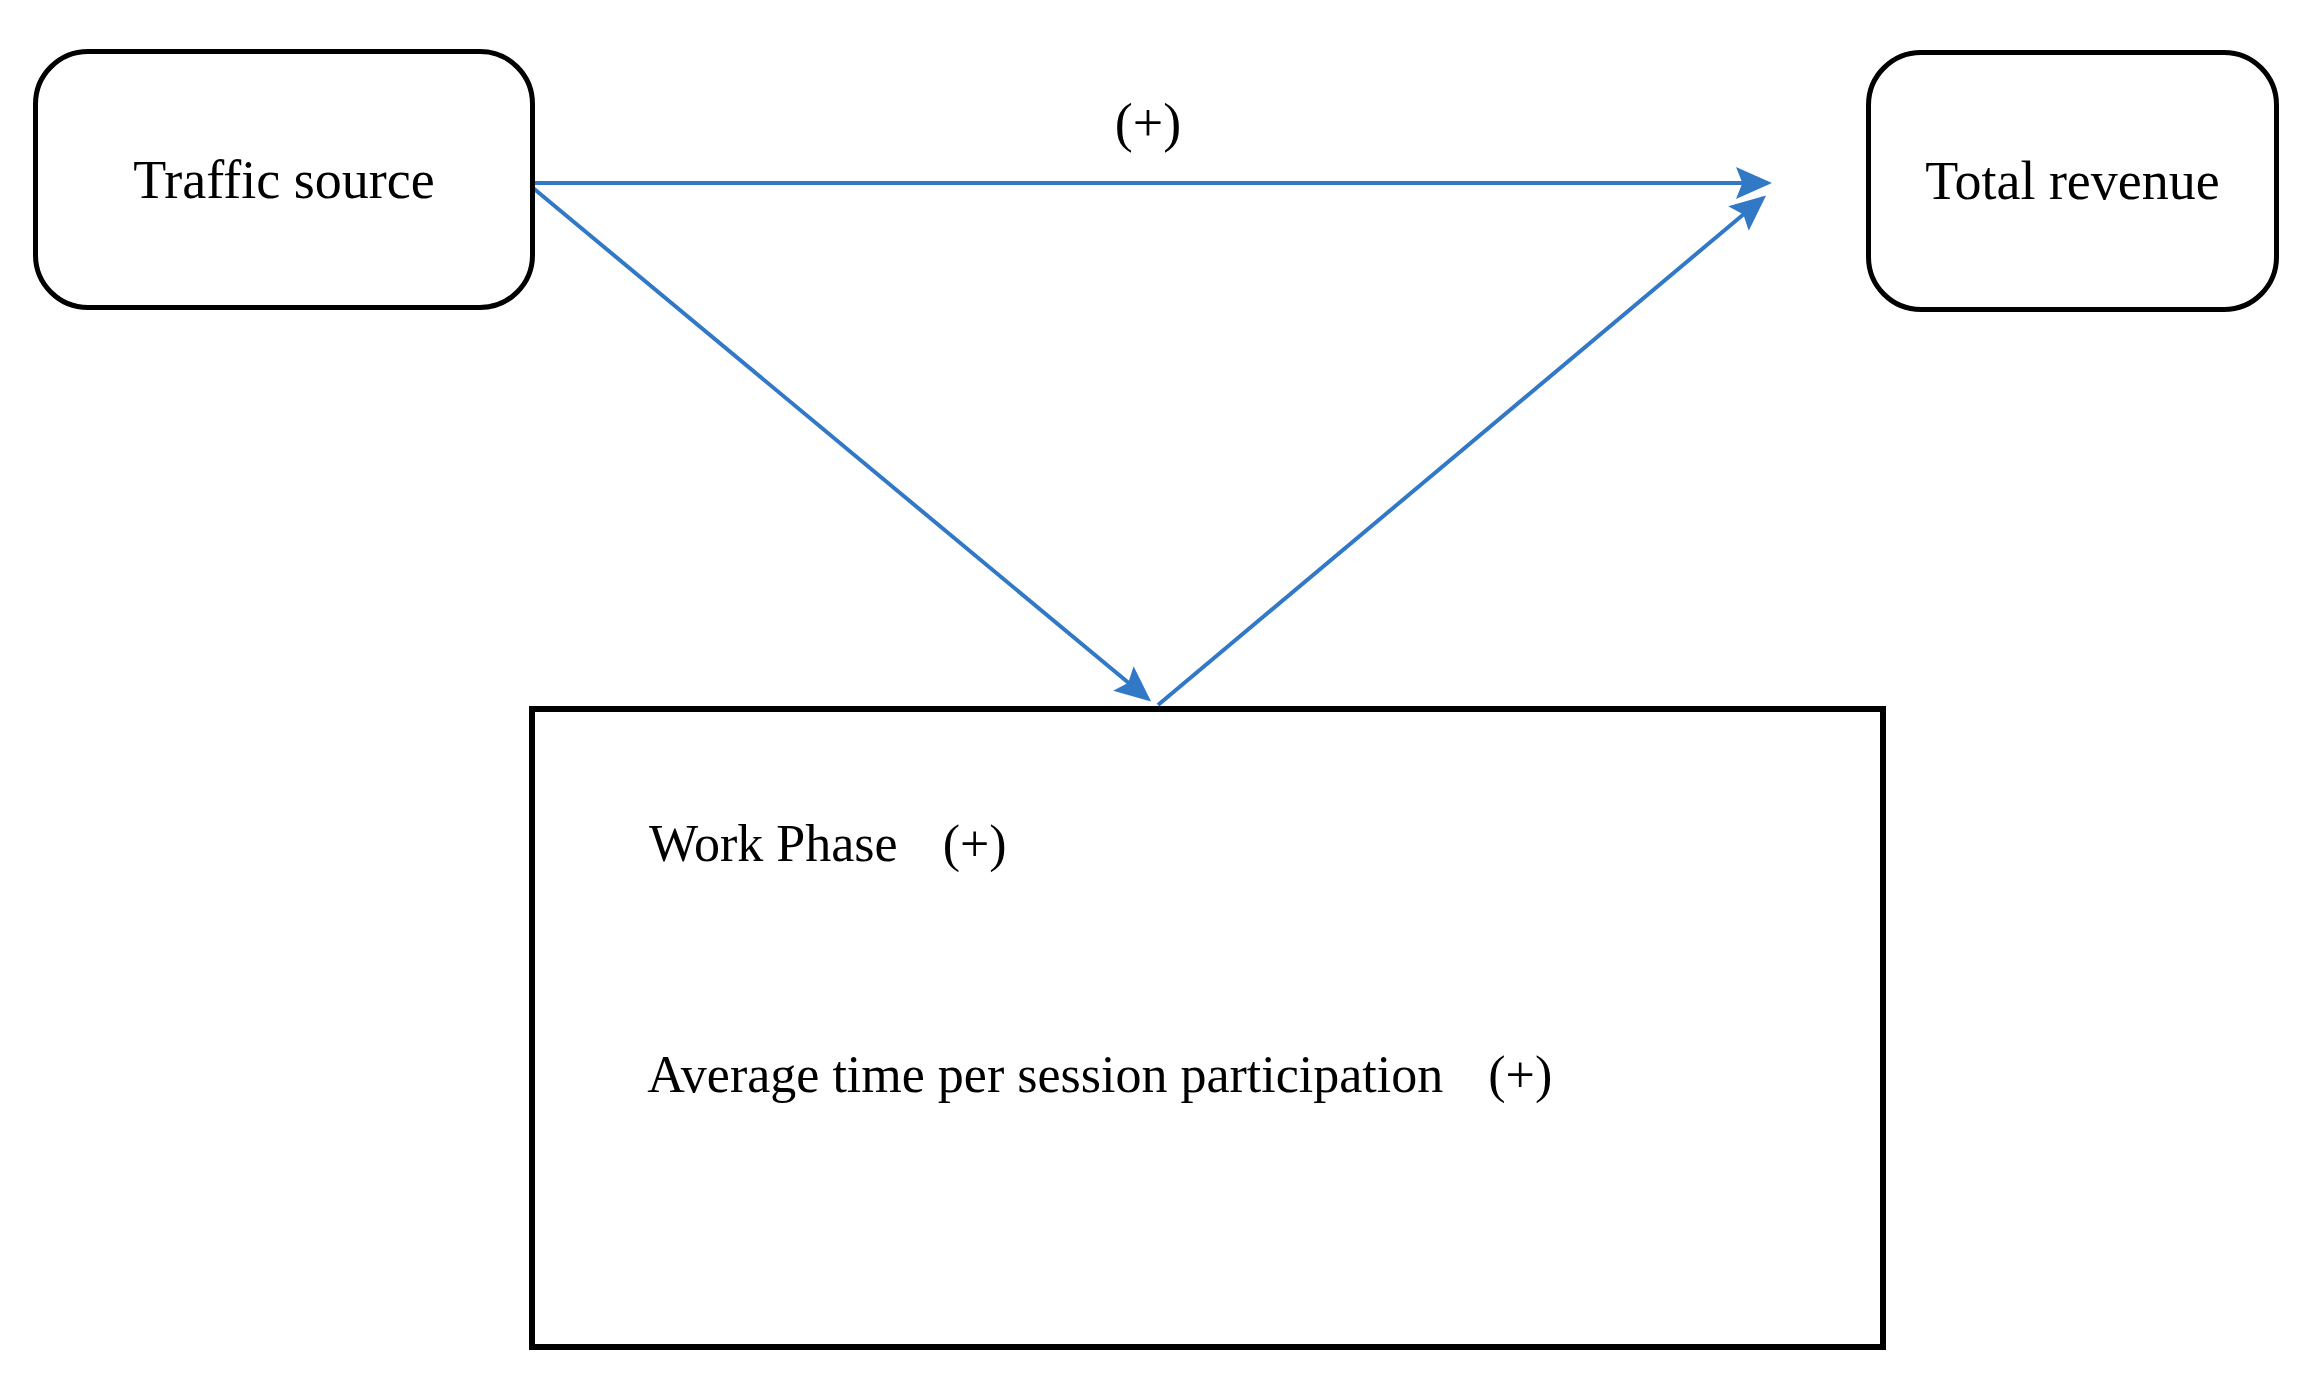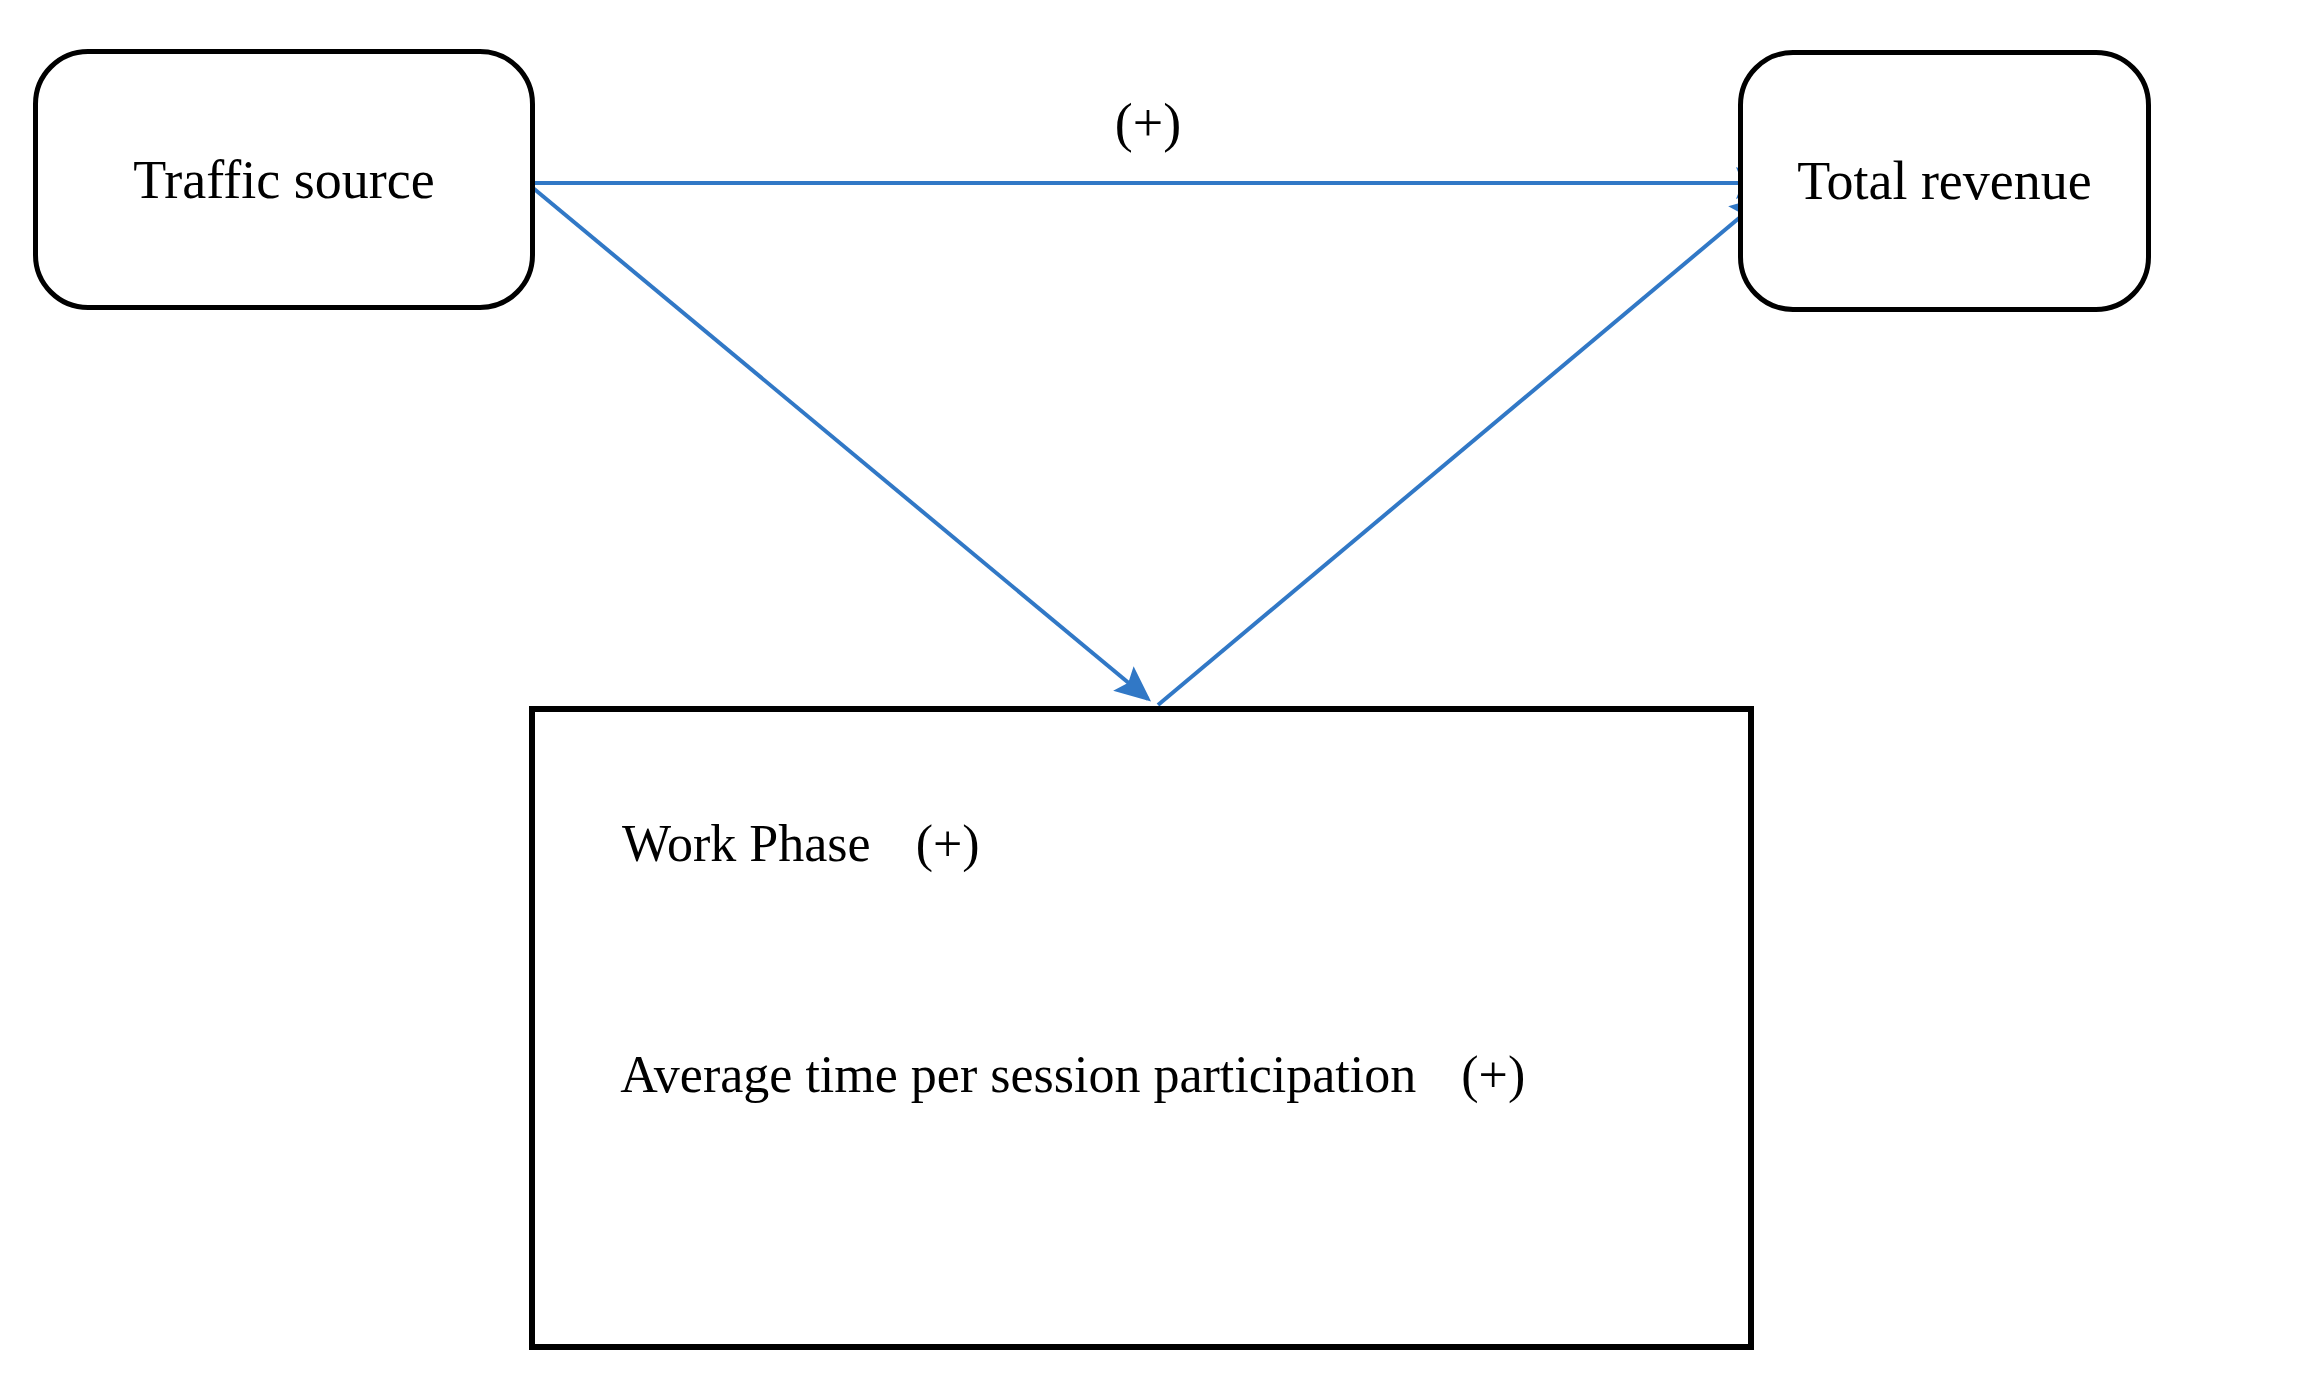--- a/index.html
+++ b/index.html
@@ -36,33 +36,33 @@
     border-radius: 55px;
     font-size: 54px;
   }
   .node-traffic {
     left: 33px;
     top: 49px;
     width: 502px;
     height: 261px;
   }
   .node-revenue {
-    left: 1738px;
+    left: 1866px;
     top: 50px;
     width: 413px;
     height: 262px;
   }
   .node-mediators {
     left: 529px;
     top: 706px;
-    width: 1225px;
+    width: 1357px;
     height: 644px;
     border: 6px solid #000000;
     display: block;
-    padding: 16px 18px 0 10px;
+    padding: 16px 18px 0 37px;
     font-size: 52px;
     line-height: 77px;
   }
   .med-line {
     white-space: pre;
   }
   .med-line .sign {
     margin-left: 45px;
   }
   .edge-label {

